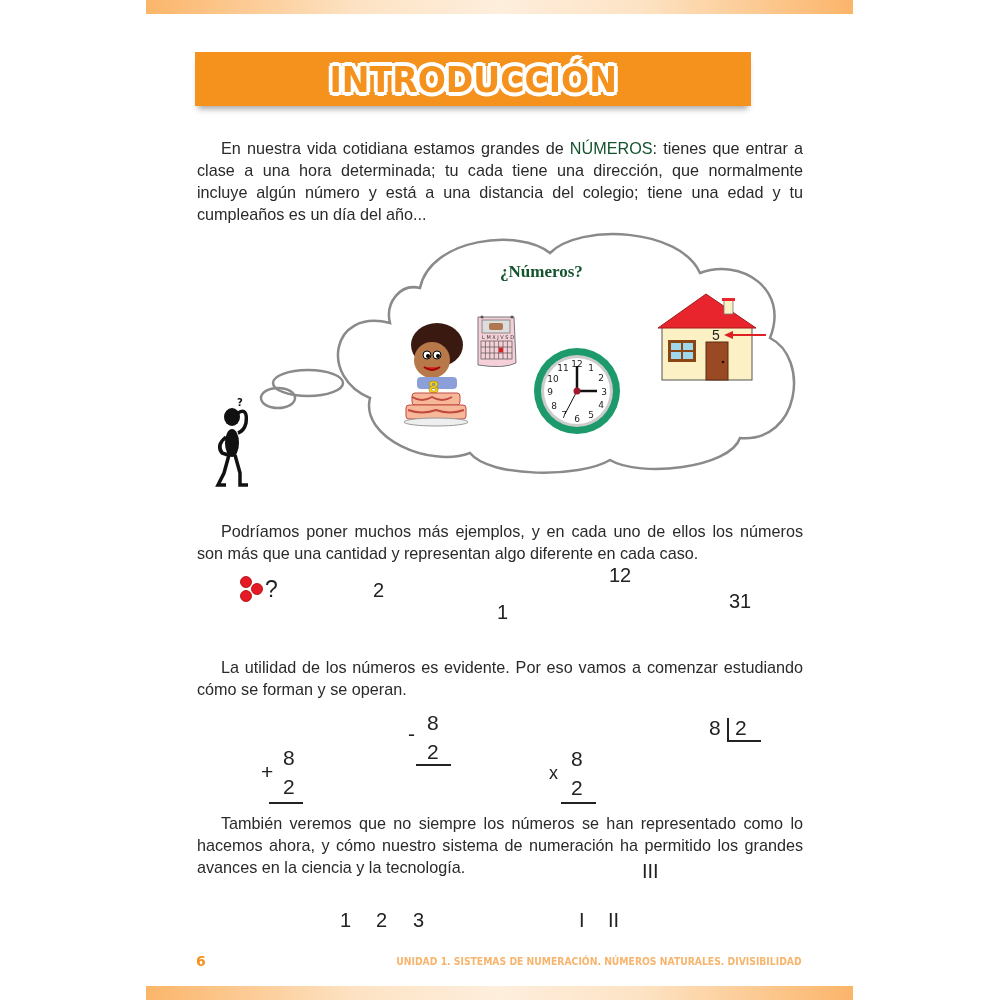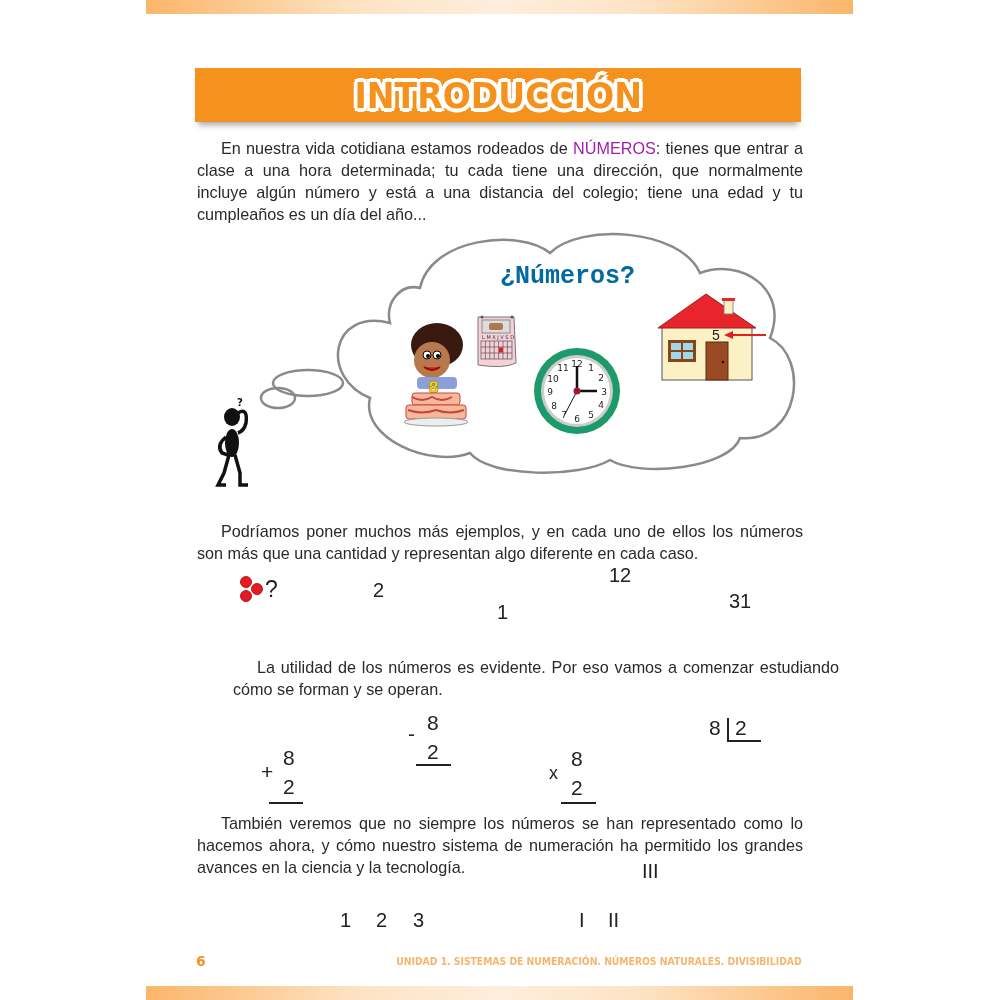--- a/index.html
+++ b/index.html
@@ -4,54 +4,54 @@
 <style>
   * { box-sizing: border-box; margin: 0; padding: 0; }
   html, body { width: 1000px; height: 1000px; background: #ffffff; overflow: hidden; }
   body { position: relative; font-family: "Liberation Sans", sans-serif; color: #222; }
 
   .band { position: absolute; left: 146px; width: 707px; height: 14px;
           background: linear-gradient(to right, #fbb56a 0%, #fde3c4 30%, #feeedd 50%, #fde3c4 70%, #fbb56a 100%); }
   .band.top { top: 0; }
   .band.bottom { top: 986px; }
 
-  .title-banner { position: absolute; left: 195px; top: 52px; width: 606px; height: 54px;
-                  background: #f5921e; box-shadow: 0 6px 6px -3px rgba(0,0,0,0.35); display: flex; align-items: center; justify-content: center; margin-top: 16px; }
+  .title-banner { position: absolute; left: 195px; top: 52px; width: 556px; height: 54px;
+                  background: #f5921e; box-shadow: 0 6px 6px -3px rgba(0,0,0,0.35); display: flex; align-items: center; justify-content: center; }
   .title-text { font-family: "DejaVu Sans", sans-serif; font-weight: bold; font-size: 36px; color: #f5921e; letter-spacing: 0px;
                 -webkit-text-stroke: 0; text-shadow:
                   -3px -3px 0 #fff, 3px -3px 0 #fff, -3px 3px 0 #fff, 3px 3px 0 #fff,
                   0 -4px 0 #fff, 0 4px 0 #fff, -4px 0 0 #fff, 4px 0 0 #fff,
                   0 0 2px #fff; transform: scaleX(0.92); }
 
   .para { position: absolute; left: 197px; width: 606px; font-size: 16.2px; line-height: 22px; color: #2a2a2a; text-align: justify; }
   .para .indent { display: inline-block; width: 24px; }
-  .hl { color: #a21caf; }
+  .hl { color: #14532d; }
 
   .cloud { position: absolute; left: 320px; top: 228px; }
-  .cloud-title { position: absolute; left: 500px; top: 262px; font-family: Liberation Mono, monospace; font-weight: bold; font-size: 25px; color: #0369a1; }
+  .cloud-title { position: absolute; left: 500px; top: 262px; font-family: Liberation Serif, serif; font-weight: bold; font-size: 17px; color: #14532d; }
 
   .num { position: absolute; font-size: 20px; color: #222; font-family: "Liberation Sans", sans-serif; }
 
   .op { position: absolute; font-size: 21px; color: #222; }
   .op .line { position: absolute; height: 1.5px; background: #222; }
 
   .footer-page { position: absolute; left: 196px; top: 953px; font-family: "DejaVu Sans", sans-serif; font-weight: bold; font-size: 14px; color: #f5921e; }
   .footer-unit { position: absolute; right: 198px; top: 955px; font-family: "DejaVu Sans", sans-serif; font-weight: bold; font-size: 10.5px; color: #f7b46c; letter-spacing: 0px; transform: scaleX(0.88); transform-origin: right; }
 </style>
 </head>
 <body>
 
 <div class="band top"></div>
 
 <div class="title-banner">
   <span class="title-text">INTRODUCCIÓN</span>
 </div>
 
 <div class="para" style="top:137px;">
-  <span class="indent"></span><span>En nuestra vida cotidiana estamos rodeados de </span><span class="hl">NÚMEROS</span><span>: tienes que entrar a clase a una hora determinada; tu cada tiene una dirección, que normalmente incluye algún número y está a una distancia del colegio; tiene una edad y tu cumpleaños es un día del año...</span>
+  <span class="indent"></span><span>En nuestra vida cotidiana estamos grandes de </span><span class="hl">NÚMEROS</span><span>: tienes que entrar a clase a una hora determinada; tu cada tiene una dirección, que normalmente incluye algún número y está a una distancia del colegio; tiene una edad y tu cumpleaños es un día del año...</span>
 </div>
 
 <svg class="cloud" width="490" height="250" viewBox="0 0 490 250">
   <path d="M 70 95 C 10 80, 0 150, 50 170 C 40 210, 110 240, 150 225 C 170 250, 260 250, 290 232 C 320 250, 410 240, 420 210 C 480 215, 490 130, 450 110 C 470 60, 420 30, 380 45 C 360 0, 260 -5, 230 25 C 200 0, 110 10, 100 60 C 80 55, 65 75, 70 95 Z" fill="#fff" stroke="#8a8a8a" stroke-width="2.5"></path>
 </svg>
 
 <svg style="position:absolute;left:258px;top:368px;" width="90" height="50">
   <ellipse cx="50" cy="15" rx="35" ry="13" fill="#fff" stroke="#8a8a8a" stroke-width="2.5"></ellipse>
   <ellipse cx="20" cy="30" rx="17" ry="10" fill="none" stroke="#8a8a8a" stroke-width="2.5"></ellipse>
 </svg>
@@ -154,21 +154,21 @@
   <circle cx="7" cy="7" r="5.5" fill="#e51a24" stroke="#a00" stroke-width="0.8"></circle>
   <circle cx="18" cy="14" r="5.5" fill="#e51a24" stroke="#a00" stroke-width="0.8"></circle>
   <circle cx="7" cy="21" r="5.5" fill="#e51a24" stroke="#a00" stroke-width="0.8"></circle>
 </svg>
 <span class="num" style="left:265px;top:576px;font-size:23px;">?</span>
 <span class="num" style="left:373px;top:579px;">2</span>
 <span class="num" style="left:497px;top:601px;">1</span>
 <span class="num" style="left:609px;top:564px;">12</span>
 <span class="num" style="left:729px;top:590px;">31</span>
 
-<div class="para" style="top:656px;margin-left:36px;">
+<div class="para" style="top:656px;">
   <span class="indent"></span><span>La utilidad de los números es evidente. Por eso vamos a comenzar estudiando cómo se forman y se operan.</span>
 </div>
 
 <div>
   <span class="op" style="left:261px;top:760px;">+</span>
   <span class="op" style="left:283px;top:746px;">8</span>
   <span class="op" style="left:283px;top:775px;">2</span>
   <div class="op" style="left:0;top:0;">
       <div class="line" style="left:269px;top:802px;width:34px;"></div>
     </div>

